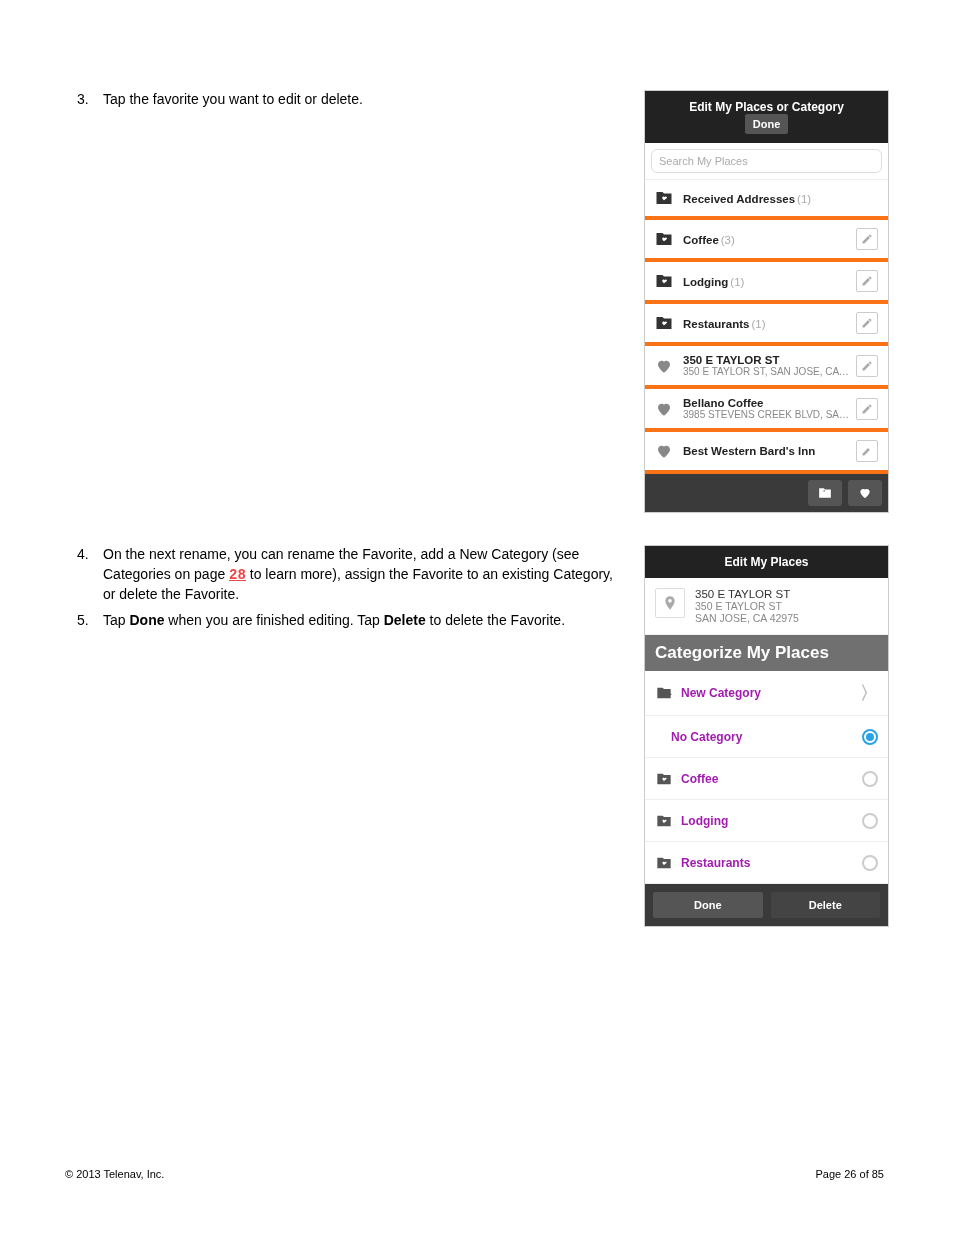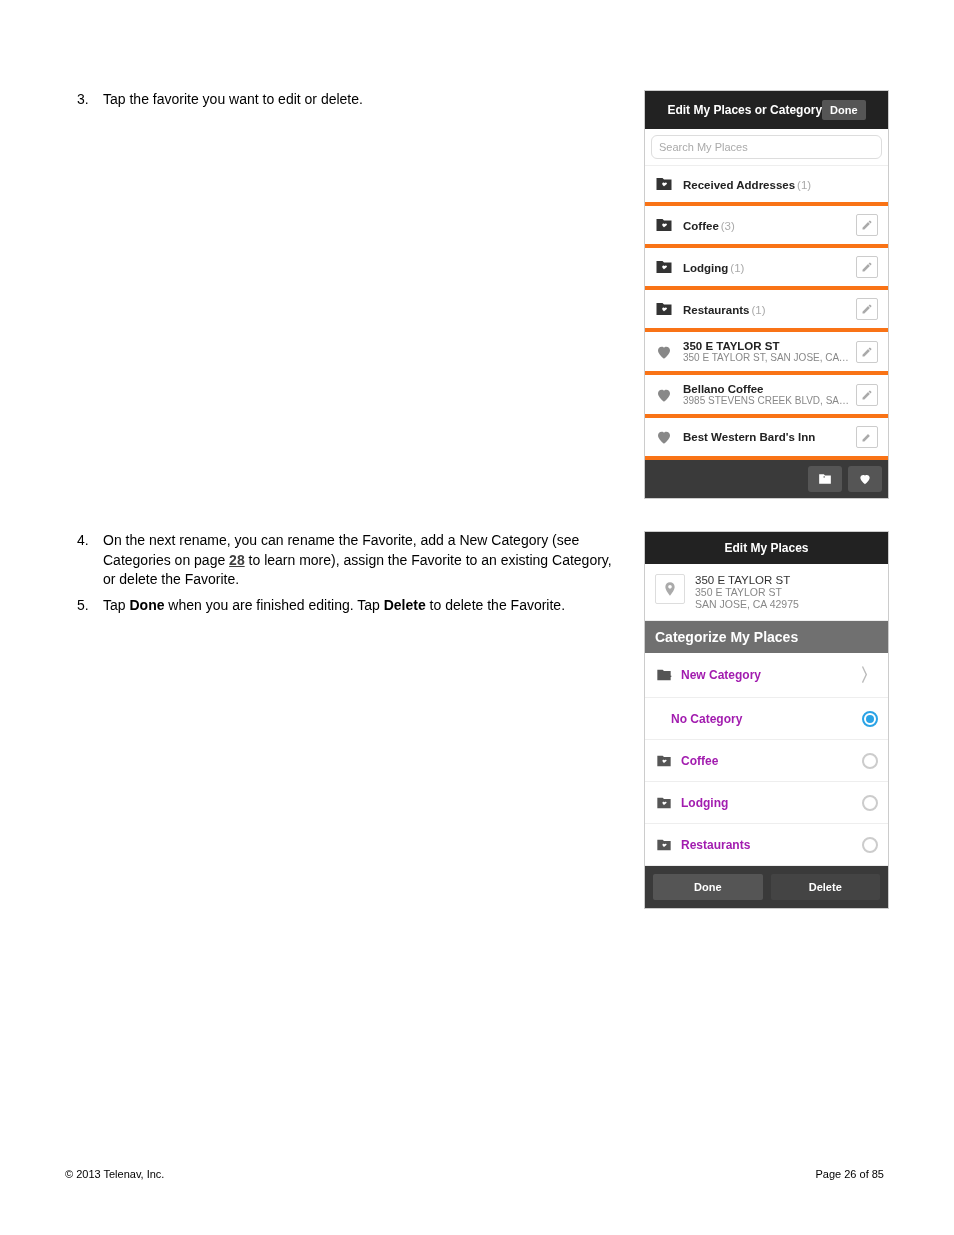--- a/index.html
+++ b/index.html
@@ -28,39 +28,40 @@
   .ol-item {
     display: flex;
     margin-bottom: 6px;
   }
   .ol-num {
     width: 38px;
     flex-shrink: 0;
     padding-left: 12px;
   }
   .ol-text { flex: 1; }
-  .link { color: #404040; text-decoration: underline; font-weight: bold; }
+  .link { color: #ef4444; text-decoration: underline; font-weight: bold; font-family: Liberation Mono, monospace; }
 
   
   .phone {
     width: 245px;
     flex-shrink: 0;
     border: 1px solid #ccc;
     background: #fff;
     font-family: "Helvetica Neue", Arial, sans-serif;
   }
   .ph-header {
     background: #222;
     color: #fff;
     font-weight: bold;
     font-size: 12px;
     padding: 9px 10px;
     display: flex;
     align-items: center;
-    justify-content: center;
+    justify-content: space-between;
+    flex-direction: column;
   }
   .ph-done {
     background: #555;
     color: #fff;
     font-size: 11px;
     font-weight: bold;
     padding: 4px 8px;
     border-radius: 2px;
     cursor: pointer;
   }
@@ -157,21 +158,21 @@
   }
   .ph-place-title {
     font-size: 11.5px;
     color: #333;
   }
   .ph-place-sub { font-size: 10.5px; color: #888; }
   .ph-section {
     background: #707070;
     color: #fff;
     font-weight: bold;
-    font-size: 14px;
+    font-size: 17px;
     padding: 8px 10px;
   }
   .cat-row {
     display: flex;
     align-items: center;
     padding: 10px 10px;
     border-bottom: 1px solid #eee;
     min-height: 42px;
   }
   .cat-row-icon {

